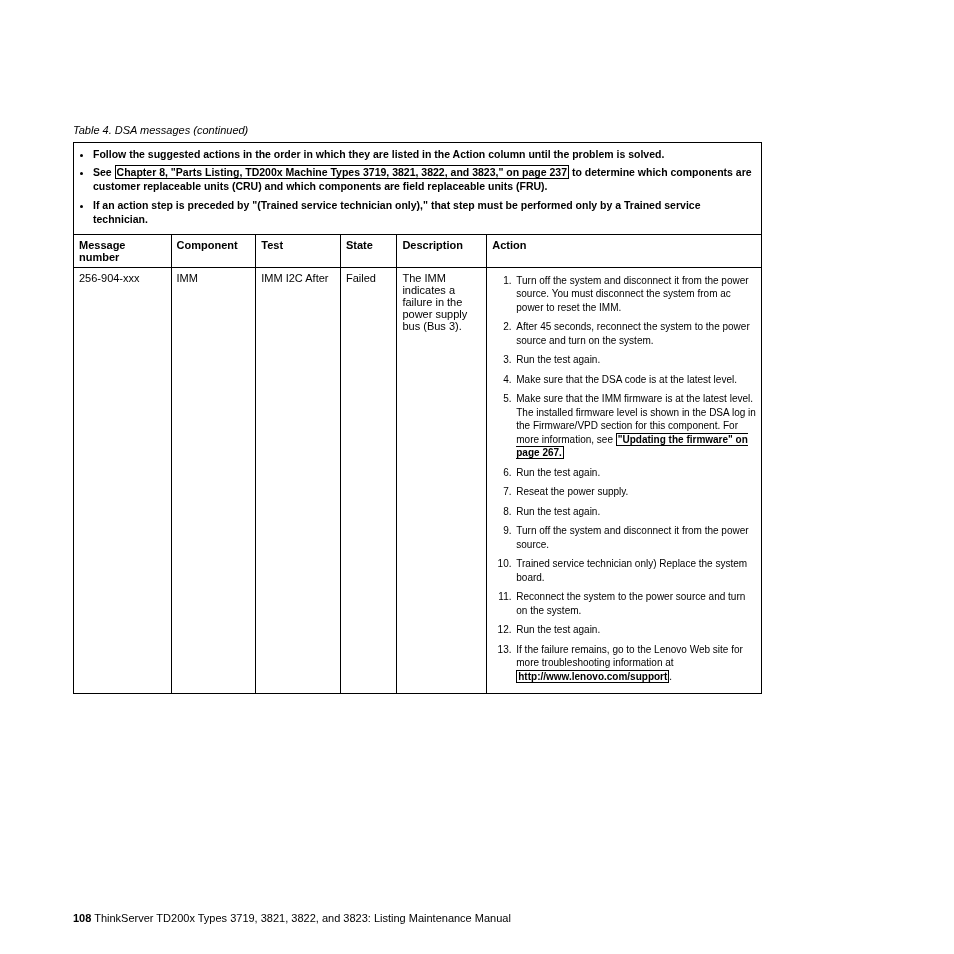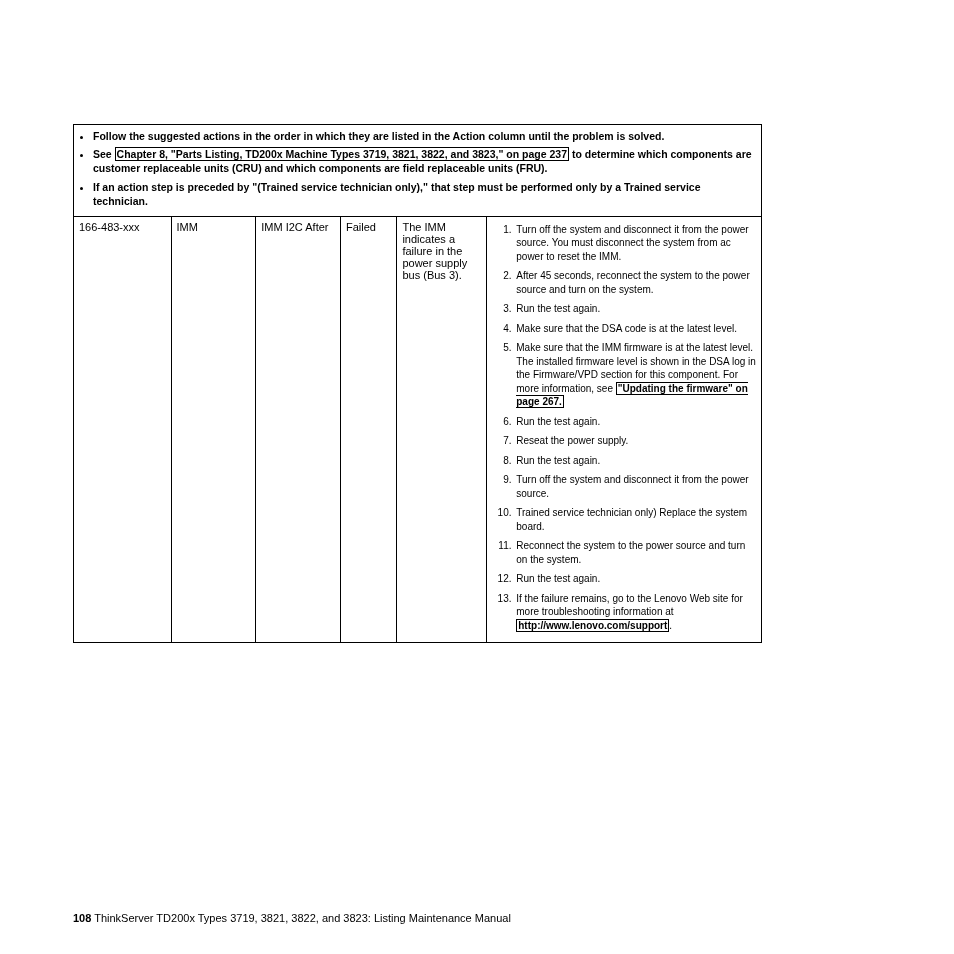--- a/index.html
+++ b/index.html
@@ -71,20 +71,21 @@
   }
   .footer .pnum {
     font-weight: bold;
   }
 </style>
 </head>
 <body>
 
 <div class="page">
 
+  <div class="caption">Table 4. DSA messages  (continued)</div>
 
   <table>
     <colgroup>
       <col style="width:76px">
       <col style="width:66px">
       <col style="width:66px">
       <col style="width:44px">
       <col style="width:70px">
       <col style="width:214px">
     </colgroup>
@@ -95,23 +96,31 @@
         <ul>
           <li>Follow the suggested actions in the order in which they are listed in the Action column until the problem is solved.</li>
           <li>
             <span>See </span><span class="link-box">Chapter 8, "Parts Listing, TD200x Machine Types 3719, 3821, 3822, and 3823," on page 237</span><span> to determine which components are customer replaceable units (CRU) and which components are field replaceable units (FRU).</span>
           </li>
           <li>If an action step is preceded by "(Trained service technician only)," that step must be performed only by a Trained service technician.</li>
         </ul>
       </td>
     </tr>
 
+    <tr>
+      <th>Message number</th>
+      <th>Component</th>
+      <th>Test</th>
+      <th>State</th>
+      <th>Description</th>
+      <th>Action</th>
+    </tr>
 
     <tr>
-      <td>166-483-xxx</td>
+      <td>256-904-xxx</td>
       <td>IMM</td>
       <td>IMM I2C After</td>
       <td>Failed</td>
       <td>The IMM indicates a failure in the power supply bus (Bus 3).</td>
       <td>
         <ol class="actions">
           <li>Turn off the system and disconnect it from the power source. You must disconnect the system from ac power to reset the IMM.</li>
           <li>After 45 seconds, reconnect the system to the power source and turn on the system.</li>
           <li>Run the test again.</li>
           <li>Make sure that the DSA code is at the latest level.</li>

